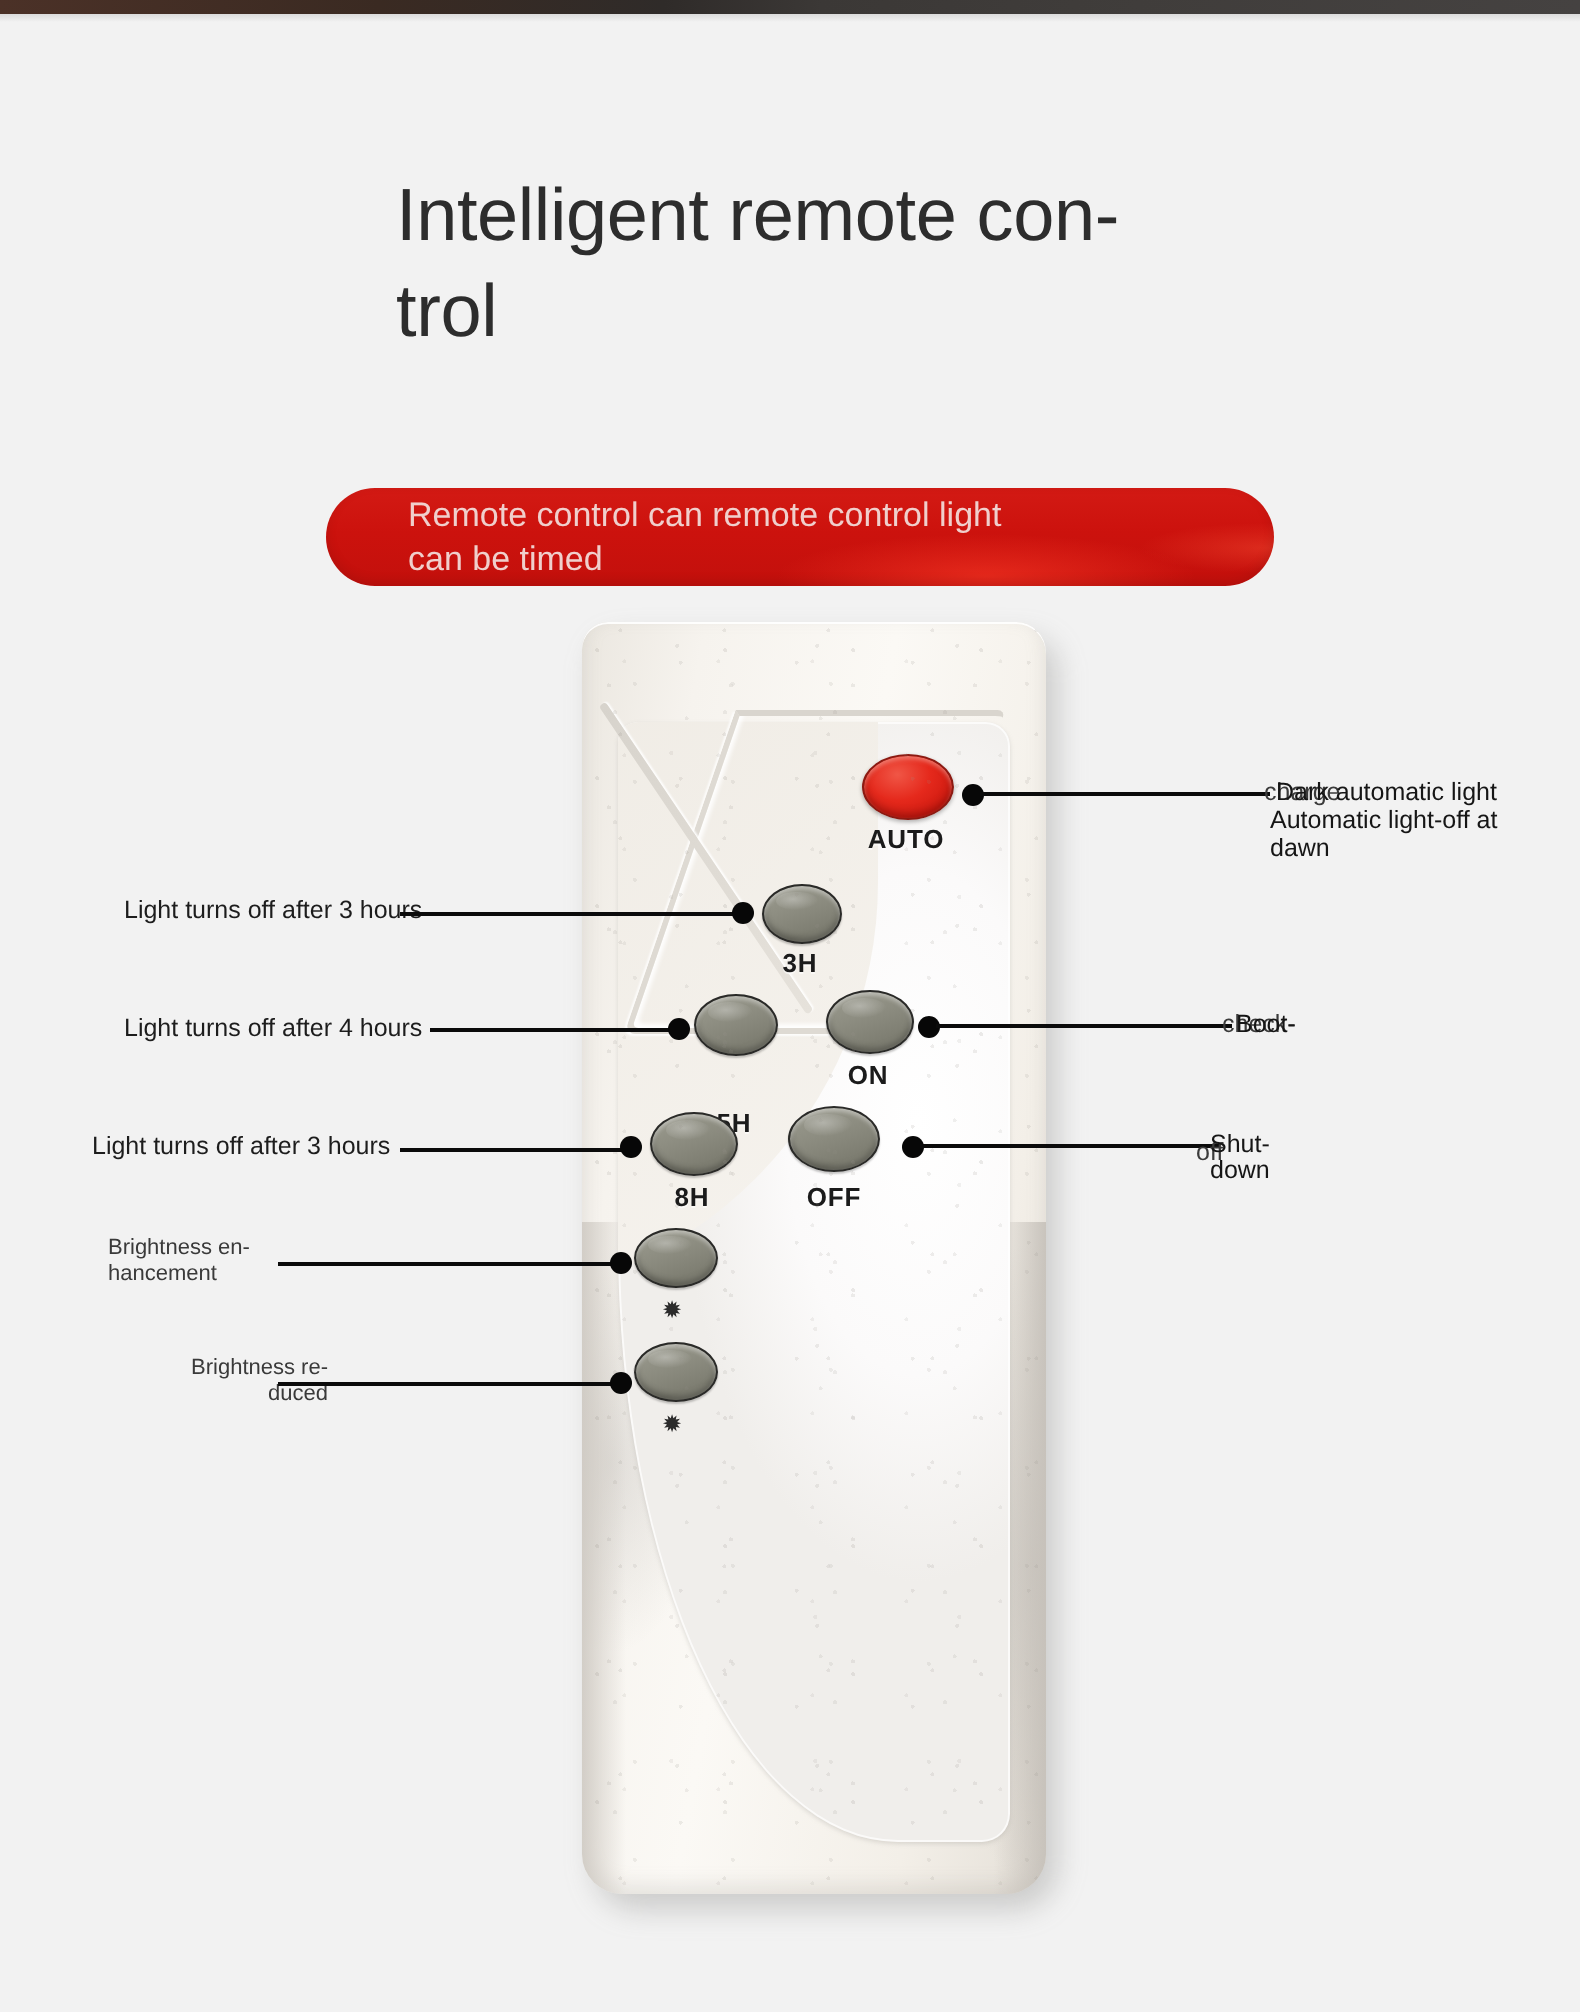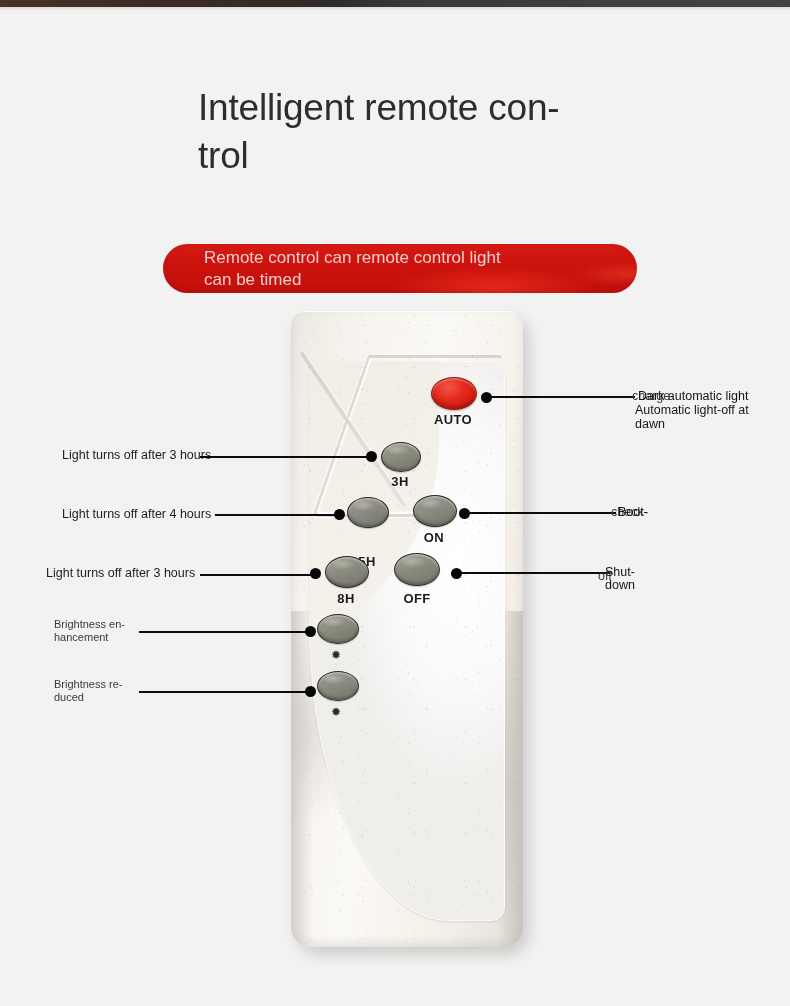--- a/index.html
+++ b/index.html
@@ -321,21 +321,21 @@
   <div class="leader" style="left:200px; top:574px; width:115px;"></div>
   <div class="dot" style="left:310px; top:568px;"></div>
 
   <div class="callout small" style="left:54px; top:618px; width:110px;">
     <div>Brightness en-</div>
     <div>hancement</div>
   </div>
   <div class="leader" style="left:139px; top:631px; width:172px;"></div>
   <div class="dot" style="left:305px; top:626px;"></div>
 
-  <div class="callout small" style="left:54px; top:678px; width:110px;">
+  <div class="callout small" style="left:54px; top:678px; width:110px;text-align:right;">
     <div>Brightness re-</div>
     <div>duced</div>
   </div>
   <div class="leader" style="left:139px; top:691px; width:172px;"></div>
   <div class="dot" style="left:305px; top:686px;"></div>
 
   <div class="dot" style="left:481px; top:392px;"></div>
   <div class="leader" style="left:490px; top:396px; width:145px;"></div>
   <div class="overlap-wrap" style="left:632px; top:389px; width:156px; height:44px;">
     <div class="overlap-under" style="left:0px; top:0px;">charge</div>

